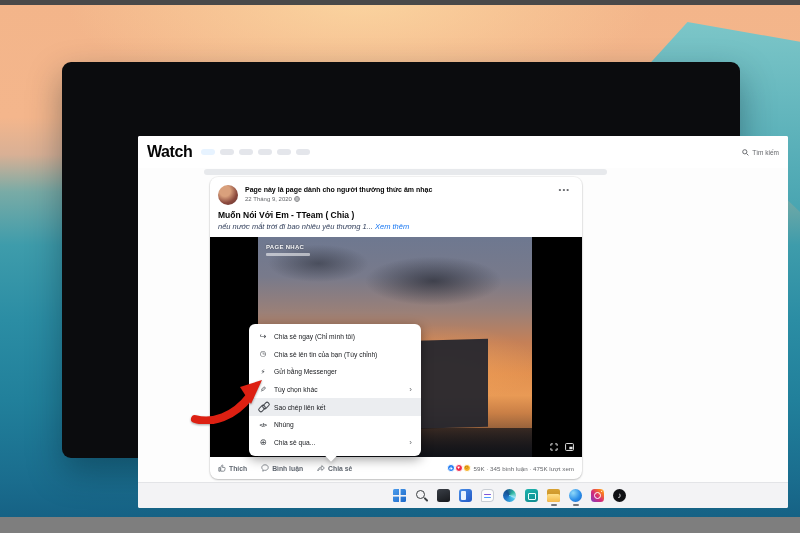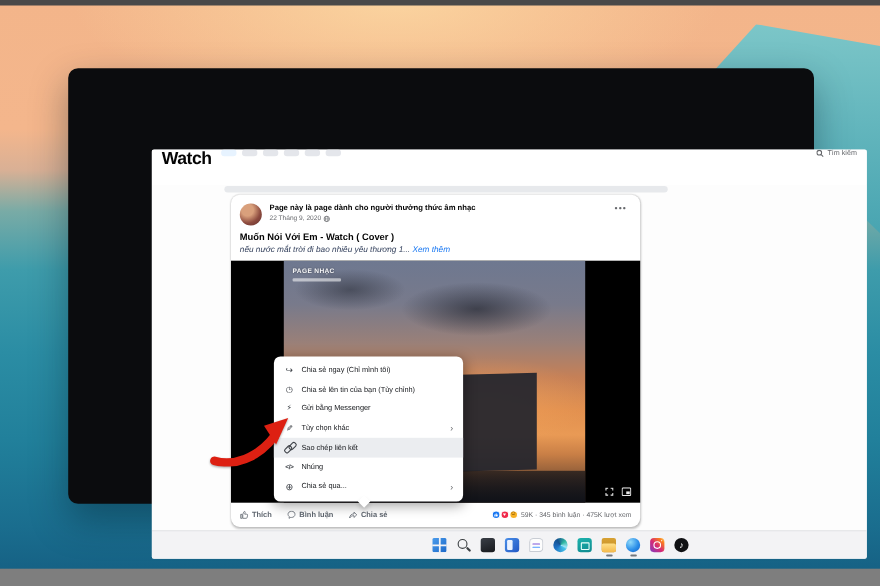--- a/index.html
+++ b/index.html
@@ -16,21 +16,21 @@
     clip-path:polygon(26% 0, 0% 22%, 100% 96%, 100% 10%);}
   .strip-top{left:0;top:0;width:800px;height:5px;background:#494949;}
   .strip-bottom{left:0;top:517px;width:800px;height:16px;background:#7e7e7e;}
 
   
   .monitor{left:62px;top:62px;width:678px;height:396px;background:#0b0c0e;border-radius:9px;
     box-shadow:0 14px 34px rgba(0,25,40,.38);}
   .screen{left:76px;top:74px;width:650px;height:372px;background:#ffffff;border-radius:2px;overflow:hidden;}
 
   
-  .fb-header{left:0;top:0;width:650px;height:32px;background:#fff;display:flex;align-items:flex-start;gap:5px;padding:0 9px;box-sizing:border-box;}
+  .fb-header{left:0;top:0;width:650px;height:32px;background:#fff;display:flex;align-items:center;gap:5px;padding:0 9px;box-sizing:border-box;}
   .watch-logo{font-size:16px;font-weight:bold;color:#050505;letter-spacing:-.4px;margin-right:4px;}
   .tabs{display:flex;gap:5px;align-items:center;}
   .tab{background:#e4e6eb;color:#20232a;border-radius:9px;padding:3px 7px;font-size:6.5px;font-weight:bold;white-space:nowrap;cursor:pointer;}
   .tab.active{background:#e7f3ff;color:#1877f2;}
   .searchbox{margin-left:auto;display:flex;align-items:center;gap:3px;color:#65676b;font-size:6.5px;white-space:nowrap;}
 
   
   .content{left:0;top:32px;width:650px;height:314px;background:#fdfdfd;}
   .remnant{left:66px;top:1px;width:403px;height:6px;background:#e7e9ec;border-radius:3px;}
 
@@ -164,21 +164,21 @@
           <span class="abs pdate">
             <span>22 Tháng 9, 2020</span>
             <svg width="6" height="6" viewBox="0 0 8 8">
                 <circle cx="4" cy="4" r="3.3" fill="none" stroke="#65676b" stroke-width="0.9"></circle>
                 <ellipse cx="4" cy="4" rx="1.5" ry="3.3" fill="none" stroke="#65676b" stroke-width="0.7"></ellipse>
                 <line x1="0.7" y1="4" x2="7.3" y2="4" stroke="#65676b" stroke-width="0.7"></line>
               </svg>
           </span>
           <span class="abs more-btn">•••</span>
         </div>
-        <div class="abs ptitle">Muốn Nói Với Em - Watch ( Cover )</div>
+        <div class="abs ptitle">Muốn Nói Với Em - TTeam ( Chia )</div>
         <div class="abs pbody">
           <span>nếu nước mắt trời đi bao nhiêu yêu thương 1...</span>
           <span class="seemore">Xem thêm</span>
         </div>
 
         <div class="abs video">
           <div class="abs vframe">
             <span class="abs wm">PAGE NHẠC</span>
             <span class="abs wm-sub"></span>
             <span class="abs bird"></span>

